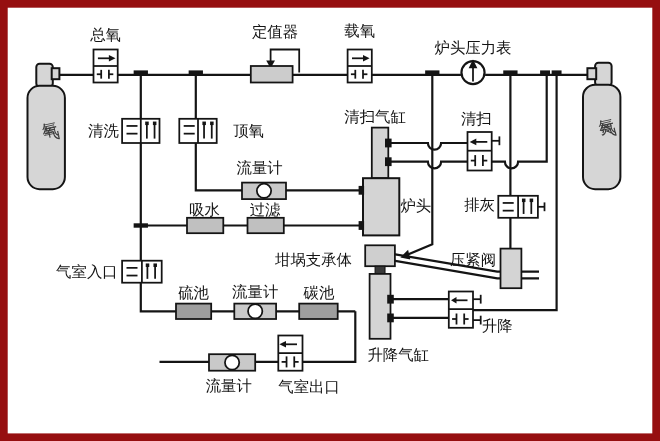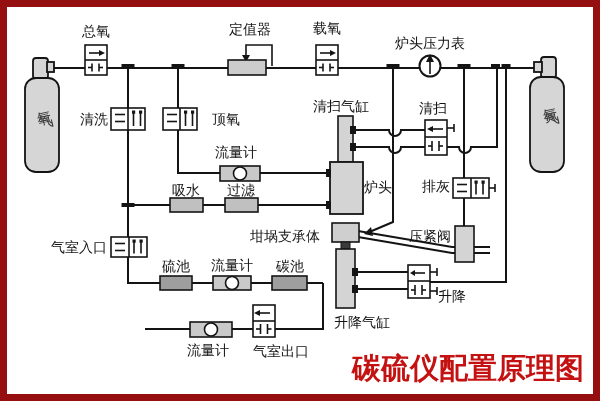--- a/index.html
+++ b/index.html
@@ -254,16 +254,15 @@
     <text class="lbl" x="290" y="271" text-anchor="middle">碳池</text>
     <text class="lbl" x="452" y="301" text-anchor="middle">升降</text>
     <text class="lbl" x="362" y="327" text-anchor="middle">升降气缸</text>
     <text class="lbl" x="208" y="355" text-anchor="middle">流量计</text>
     <text class="lbl" x="281" y="356" text-anchor="middle">气室出口</text>
   </svg>
 
   <div class="cyl-label" style="left:31px;top:100px;">氧气</div>
   <div class="cyl-label" style="left:537px;top:97px;">氮气</div>
 
-  <div class="diagram-title">碳硫仪配置原理图</div>
 
   <div class="frame-border"></div>
 </div>
 
 </body></html>

